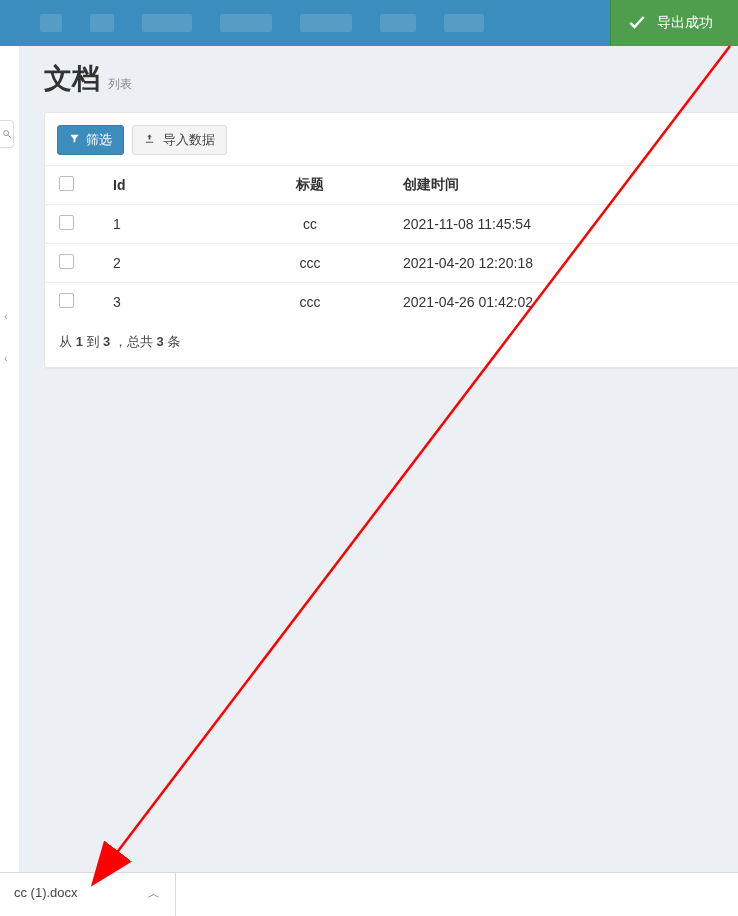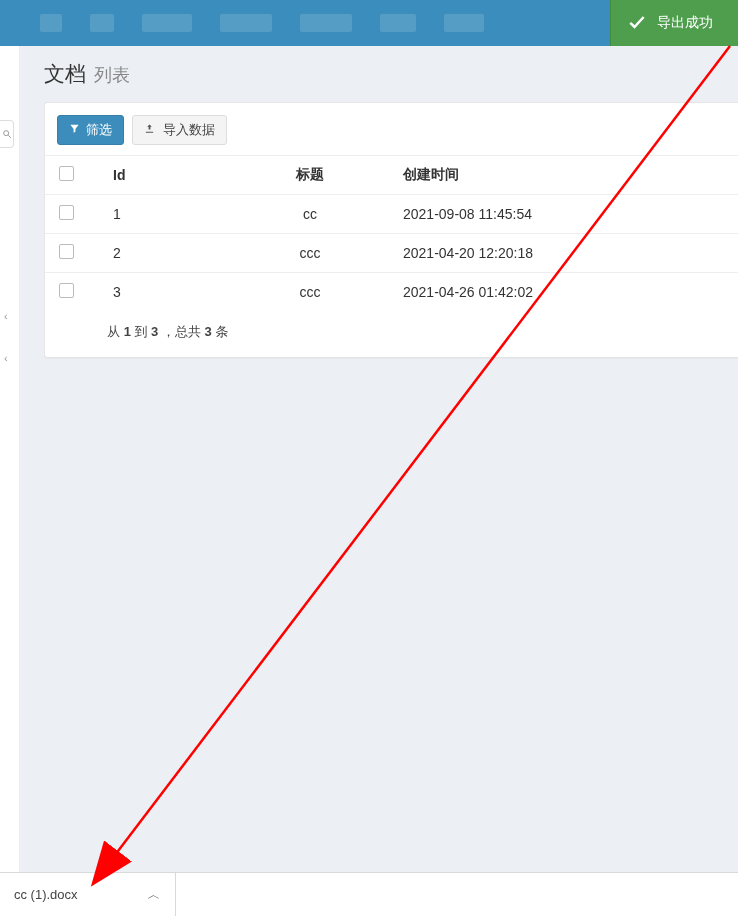--- a/index.html
+++ b/index.html
@@ -58,22 +58,22 @@
   .leftbar .chev { position:absolute; left:4px; color:#999; font-size:11px; }
 
   
   .content {
     position: absolute;
     left: 20px; top: 46px; right: 0; bottom: 44px;
     background: #ecf0f5;
     padding: 14px 0 14px 24px;
   }
   .page-header { display:flex; align-items:baseline; gap:8px; margin-bottom:14px; }
-  .page-header .title { font-size: 21px; font-weight: 400; color:#333; }
-  .page-header .sub   { font-size: 18px; color:#888; }
+  .page-header .title { font-size: 28px; font-weight: 700; color:#333; }
+  .page-header .sub   { font-size: 12px; color:#888; }
 
   .panel {
     background:#fff;
     border:1px solid #e5e5e5;
     border-right:none;
     border-radius:3px 0 0 3px;
     box-shadow: 0 1px 1px rgba(0,0,0,0.03);
     padding: 0;
   }
 
@@ -94,42 +94,41 @@
     padding: 10px 8px;
     border-top:1px solid #eee;
     font-weight:normal;
   }
   table.data thead th { font-weight:700; color:#333; border-top:1px solid #eee; border-bottom:1px solid #eee;}
   table.data .col-chk { width:60px; padding-left:14px;}
   table.data .col-id  { width:120px;}
   table.data .col-ttl { width:170px;text-align:center;}
   table.data input[type=checkbox]{ width:15px; height:15px; border:1px solid #bbb; background:#fff; -webkit-appearance:none; appearance:none; border-radius:2px;}
 
-  .pager-info { padding: 12px 14px 16px; font-size:13px; color:#444;margin-left:48px;}
+  .pager-info { padding: 12px 14px 16px; font-size:13px; color:#444;}
   .pager-info b{font-weight:700;}
 
   
   .arrow-layer { position:absolute; inset:0; pointer-events:none; z-index:50;}
 
   
   .download-bar {
     position:absolute;
     left:0; right:0; bottom:0;
     height:44px;
     background:#fff;
     border-top:1px solid #d9d9d9;
     display:flex;
     align-items:center;
   }
   .download-chip {
     height:44px;
     display:flex;
-    align-items:center;
     gap:70px;
-    padding: 5px 14px;
+    padding: 12px 14px;
     border-right:1px solid #d9d9d9;
     font-size:13px;
     color:#444;
     cursor:pointer;
   }
   .download-chip .caret { color:#666; font-size:13px;}
 </style>
 </head>
 <body>
 
@@ -200,21 +199,21 @@
           <th class="col-id">Id</th>
           <th class="col-ttl">标题</th>
           <th>创建时间</th>
         </tr>
       </thead>
       <tbody id="tbody">
           <tr>
             <td class="col-chk"><input type="checkbox" style=""></td>
             <td class="col-id">1</td>
             <td class="col-ttl">cc</td>
-            <td>2021-09-08 11:45:54</td>
+            <td>2021-11-08 11:45:54</td>
           </tr>
           <tr>
             <td class="col-chk"><input type="checkbox" style=""></td>
             <td class="col-id">2</td>
             <td class="col-ttl">ccc</td>
             <td>2021-04-20 12:20:18</td>
           </tr>
           <tr>
             <td class="col-chk"><input type="checkbox" style=""></td>
             <td class="col-id">3</td>

